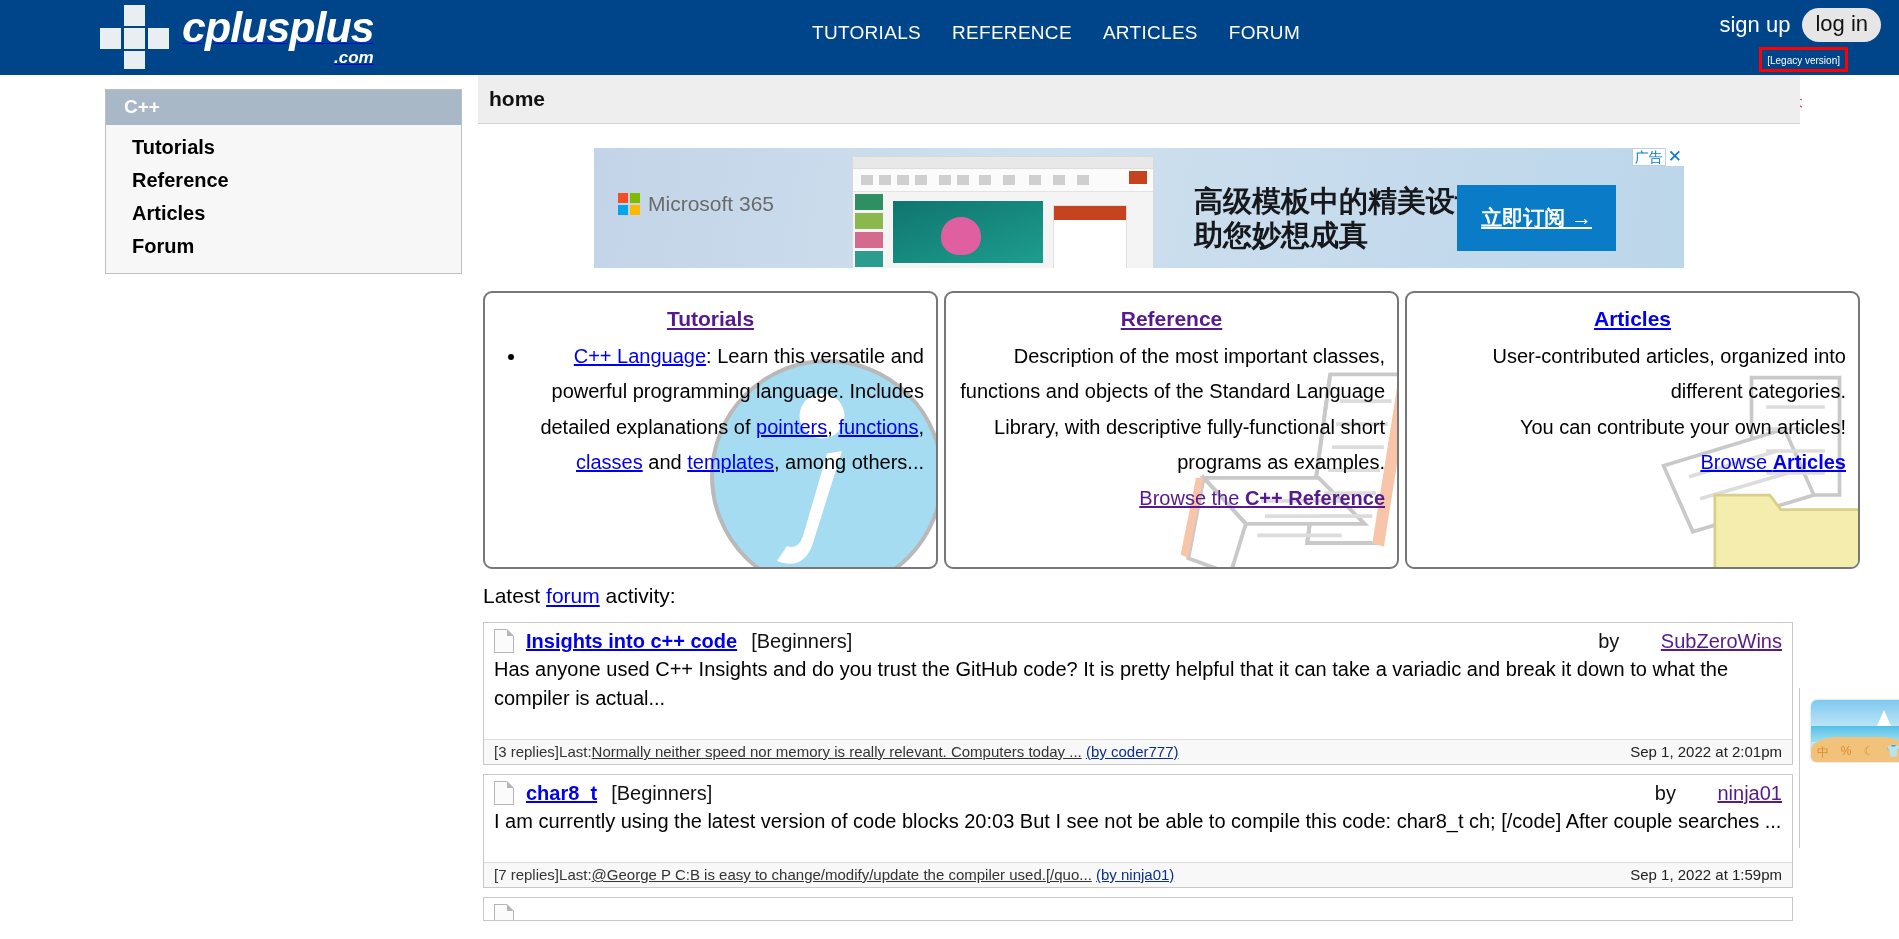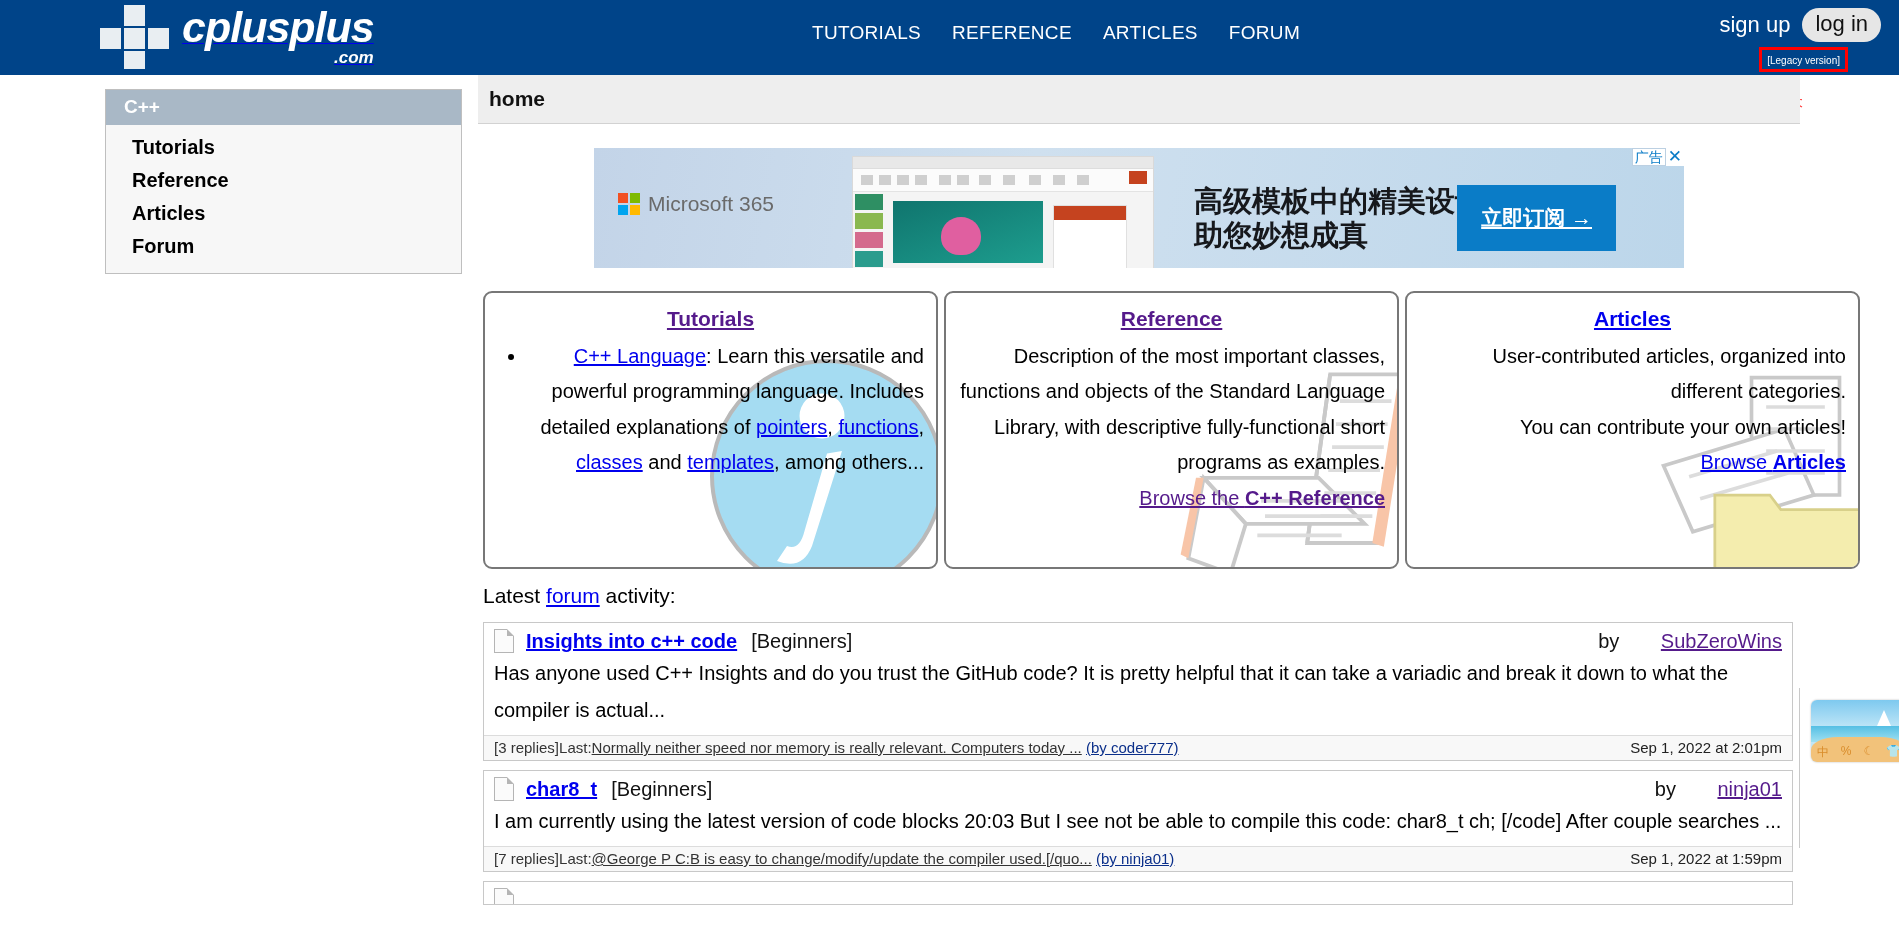--- a/index.html
+++ b/index.html
@@ -101,24 +101,24 @@
   .thread{border:1px solid #c8c8c8;background:#fff;margin-bottom:9px;position:relative;}
   .thread .row1{display:flex;align-items:center;padding:6px 10px 0;font-size:20px;}
   .doc-ico{width:18px;height:22px;flex:0 0 18px;margin-right:12px;position:relative;
            background:#fbfbfb;border:1px solid #b5b5b5;}
   .doc-ico:after{content:"";position:absolute;right:-1px;top:-1px;border-width:0 7px 7px 0;
            border-style:solid;border-color:#ffffff #ffffff #b5b5b5 #b5b5b5;}
   .thread .t-title{color:#0000ee;font-weight:bold;text-decoration:underline;margin-right:14px;}
   .thread .t-cat{color:#111;}
   .thread .t-by{margin-left:auto;color:#111;}
   .thread .t-by a{color:#551a8b;text-decoration:underline;margin-left:36px;}
-  .thread .excerpt{padding:2px 10px 6px;font-size:20px;line-height:37px;}
+  .thread .excerpt{padding:2px 10px 6px;font-size:20px;line-height:29px;}
   .thread .meta{
     border-top:1px solid #dcdcdc;background:#f8f8f8;padding:3px 10px 4px;
-    font-size:15px;color:#333;display:flex;align-items:center;
+    font-size:15px;color:#333;display:flex;align-items:center;margin-top:20px;
   }
   .thread .meta a{color:#333;text-decoration:underline;}
   .thread .meta .last-by{color:#0b2f8a;}
   .thread .meta .stamp{margin-left:auto;color:#222;}
 
   
   .beachad{
     position:absolute;left:1811px;top:700px;width:96px;height:62px;border-radius:6px;
     overflow:hidden;box-shadow:0 0 2px rgba(0,0,0,.3);
   }

